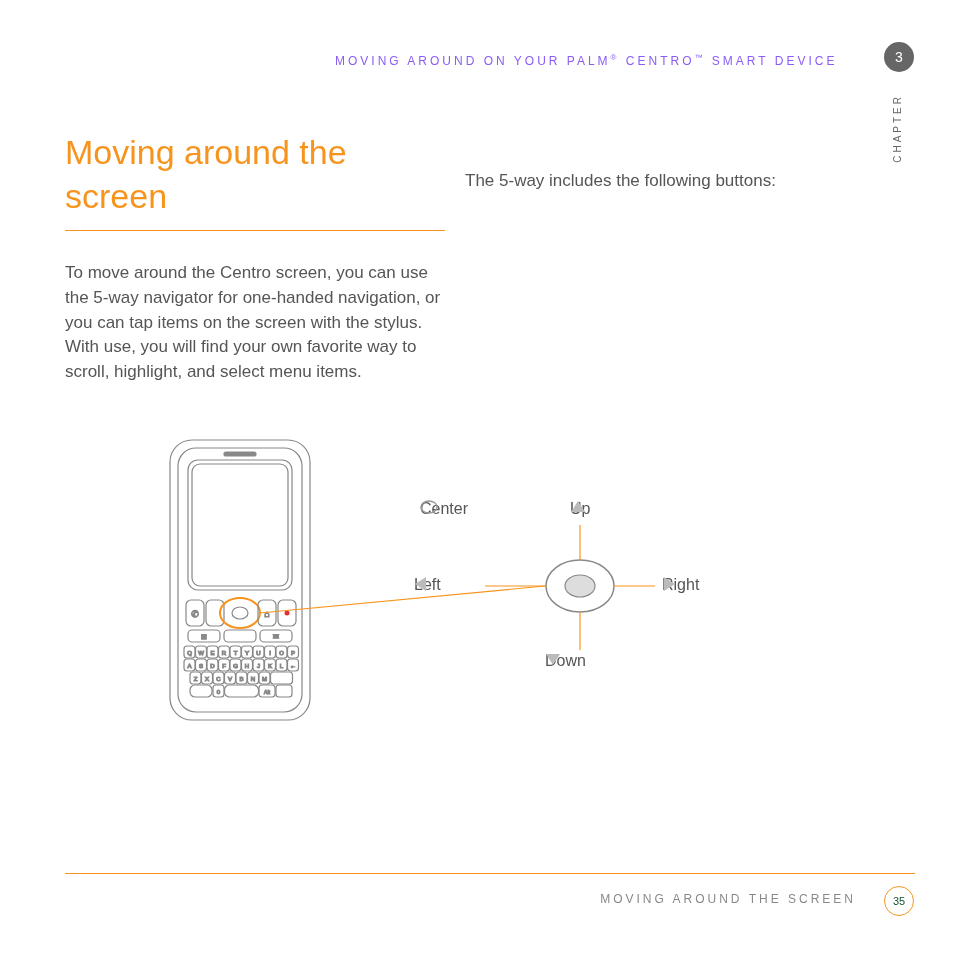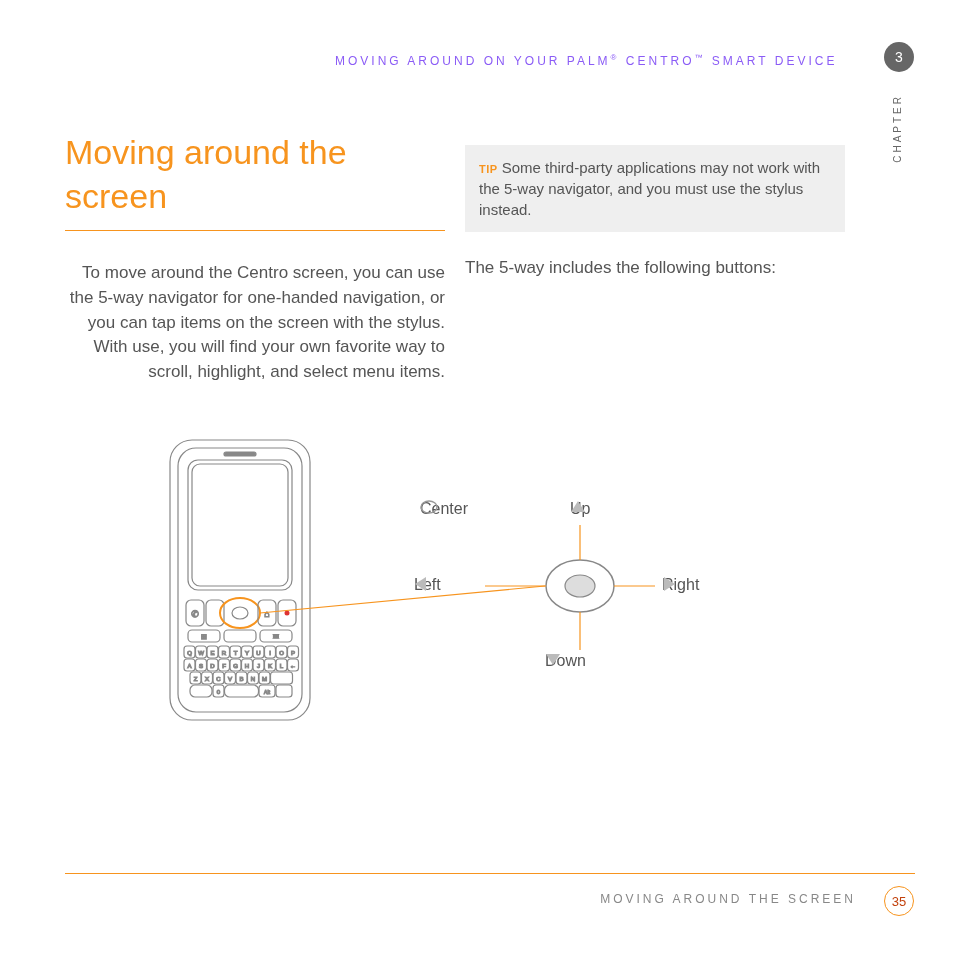--- a/index.html
+++ b/index.html
@@ -66,21 +66,20 @@
     line-height: 1.3;
     padding-bottom: 12px;
     border-bottom: 1px solid #f7941e;
     margin-bottom: 30px;
   }
   .body-text {
     font-size: 17px;
     line-height: 1.45;
     color: #555;
     font-weight: 300;
-    text-align: right;
   }
   .callout {
     background: #efefef;
     padding: 12px 14px;
     font-size: 15px;
     line-height: 1.4;
     color: #555;
     margin-bottom: 6px;
     font-weight: 300;
   }
@@ -138,44 +137,41 @@
     position: absolute;
     bottom: 38px;
     right: 40px;
     width: 30px;
     height: 30px;
     border: 1px solid #f7941e;
     border-radius: 50%;
     display: flex;
     align-items: center;
     justify-content: center;
-    font-size: 13px;
-    color: #c2410c;
+    font-size: 11px;
+    color: #14532d;
   }
 </style>
 </head>
 <body>
 
 <div class="header-text">
   <span>MOVING AROUND ON YOUR PALM</span><sup>®</sup><span> CENTRO</span><sup>™</sup><span> SMART DEVICE</span>
 </div>
 <div class="chapter-badge">
   <span>3</span>
 </div>
 <div class="chapter-label">CHAPTER</div>
 
 <div class="col-left">
   <h1>Moving around the screen</h1>
   <p class="body-text">To move around the Centro screen, you can use the 5-way navigator for one-handed navigation, or you can tap items on the screen with the stylus. With use, you will find your own favorite way to scroll, highlight, and select menu items.</p>
 </div>
 
 <div class="col-right">
-  <div class="callout">
-    <span class="tag">TIP</span><span>Some third-party applications may not work with the 5-way navigator, and you must use the stylus instead.</span>
-  </div>
   <p class="after-callout">The 5-way includes the following buttons:</p>
 </div>
 
 <div class="diagram">
 <svg width="620" height="300" viewBox="0 0 620 300">
 
   <g fill="none" stroke="#888" stroke-width="1.2">
     <rect x="20" y="10" width="140" height="280" rx="22" ry="22"></rect>
     <rect x="28" y="18" width="124" height="264" rx="18" ry="18"></rect>
 

